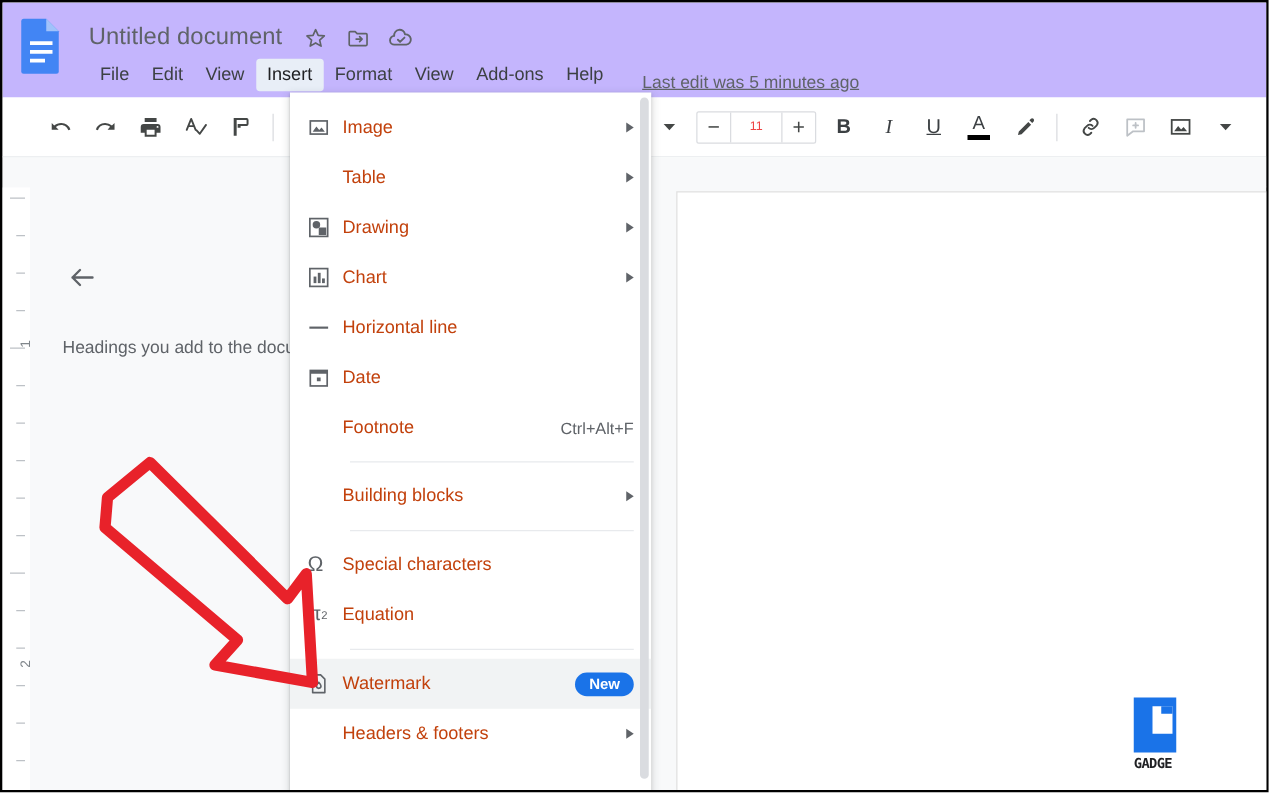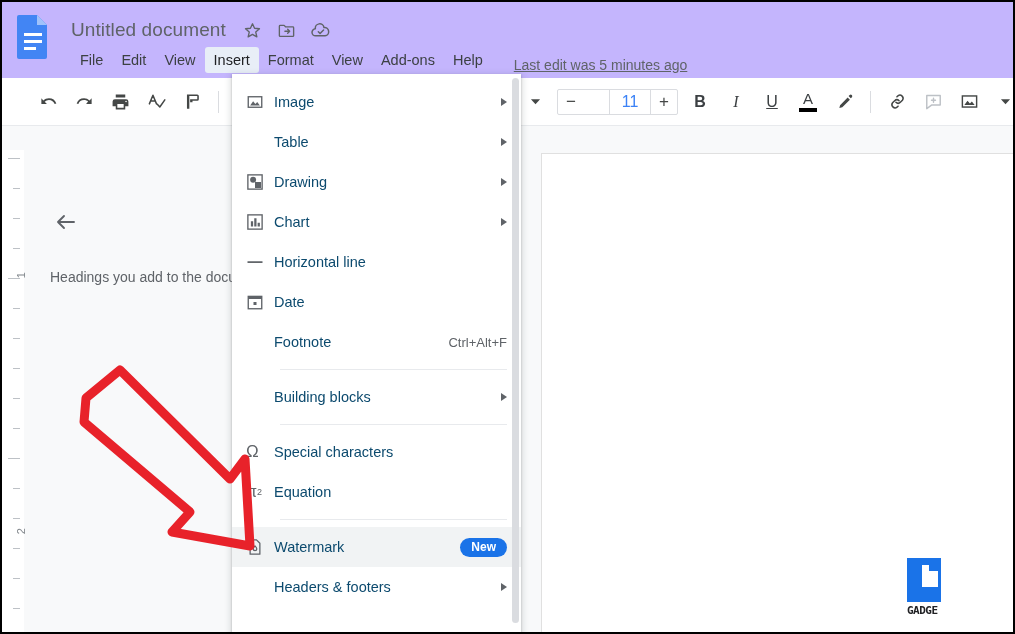--- a/index.html
+++ b/index.html
@@ -66,23 +66,23 @@
   .tb-sep { width: 1px; height: 22px; background: #dadce0; margin: 0 8px; flex: none; }
   #fontsize-box {
     display: flex; align-items: center; border: 1px solid #dadce0;
     border-radius: 2px; height: 26px; margin: 0 4px; flex: none;
   }
   .fs-btn {
     width: 26px; height: 24px; display: flex; align-items: center;
     justify-content: center; font-size: 17px; color: #444746; cursor: pointer;
   }
   #fontsize-val {
-    width: 42px; text-align: center; font-size: 16px; color: #3b82f6;
+    width: 42px; text-align: center; font-size: 10px; color: #ef4444;
     border-left: 1px solid #dadce0; border-right: 1px solid #dadce0;
-    line-height: 24px; cursor: text; margin-left: 25px;
+    line-height: 24px; cursor: text;
   }
   .tb-text {
     font-size: 16px; color: #3c4043; display: inline-flex;
     align-items: center; justify-content: center;
     width: 30px; height: 30px; margin: 0 3px; cursor: pointer; flex: none;
   }
   .tb-text.bold { font-weight: bold; }
   .tb-text.ital { font-style: italic; font-family: "Liberation Serif", serif; }
   .tb-text.und { text-decoration: underline; }
   #textcolor-btn {
@@ -145,21 +145,21 @@
   .mi {
     position: relative; display: flex; align-items: center;
     height: 40px; padding: 0 14px 0 14px; cursor: pointer;
   }
   .mi.hl { background: #f1f3f4; }
   .mi-ic {
     width: 28px; flex: none; display: flex; align-items: center;
     justify-content: flex-start; color: #5f6368;
   }
   .mi-label {
-    font-size: 14.5px; color: #0c4a6e; flex: 1; white-space: nowrap;
+    font-size: 14.5px; color: #c2410c; flex: 1; white-space: nowrap;
     line-height: 20px;
   }
   .mi-accel { font-size: 13px; color: #5f6368; margin-left: 12px; white-space: nowrap; }
   .mi-arrow {
     width: 0; height: 0; margin-left: 12px;
     border-left: 6px solid #5f6368; border-top: 4.5px solid transparent;
     border-bottom: 4.5px solid transparent; flex: none;
   }
   .mi-badge {
     background: #1a73e8; color: #ffffff; font-size: 12px; font-weight: bold;

